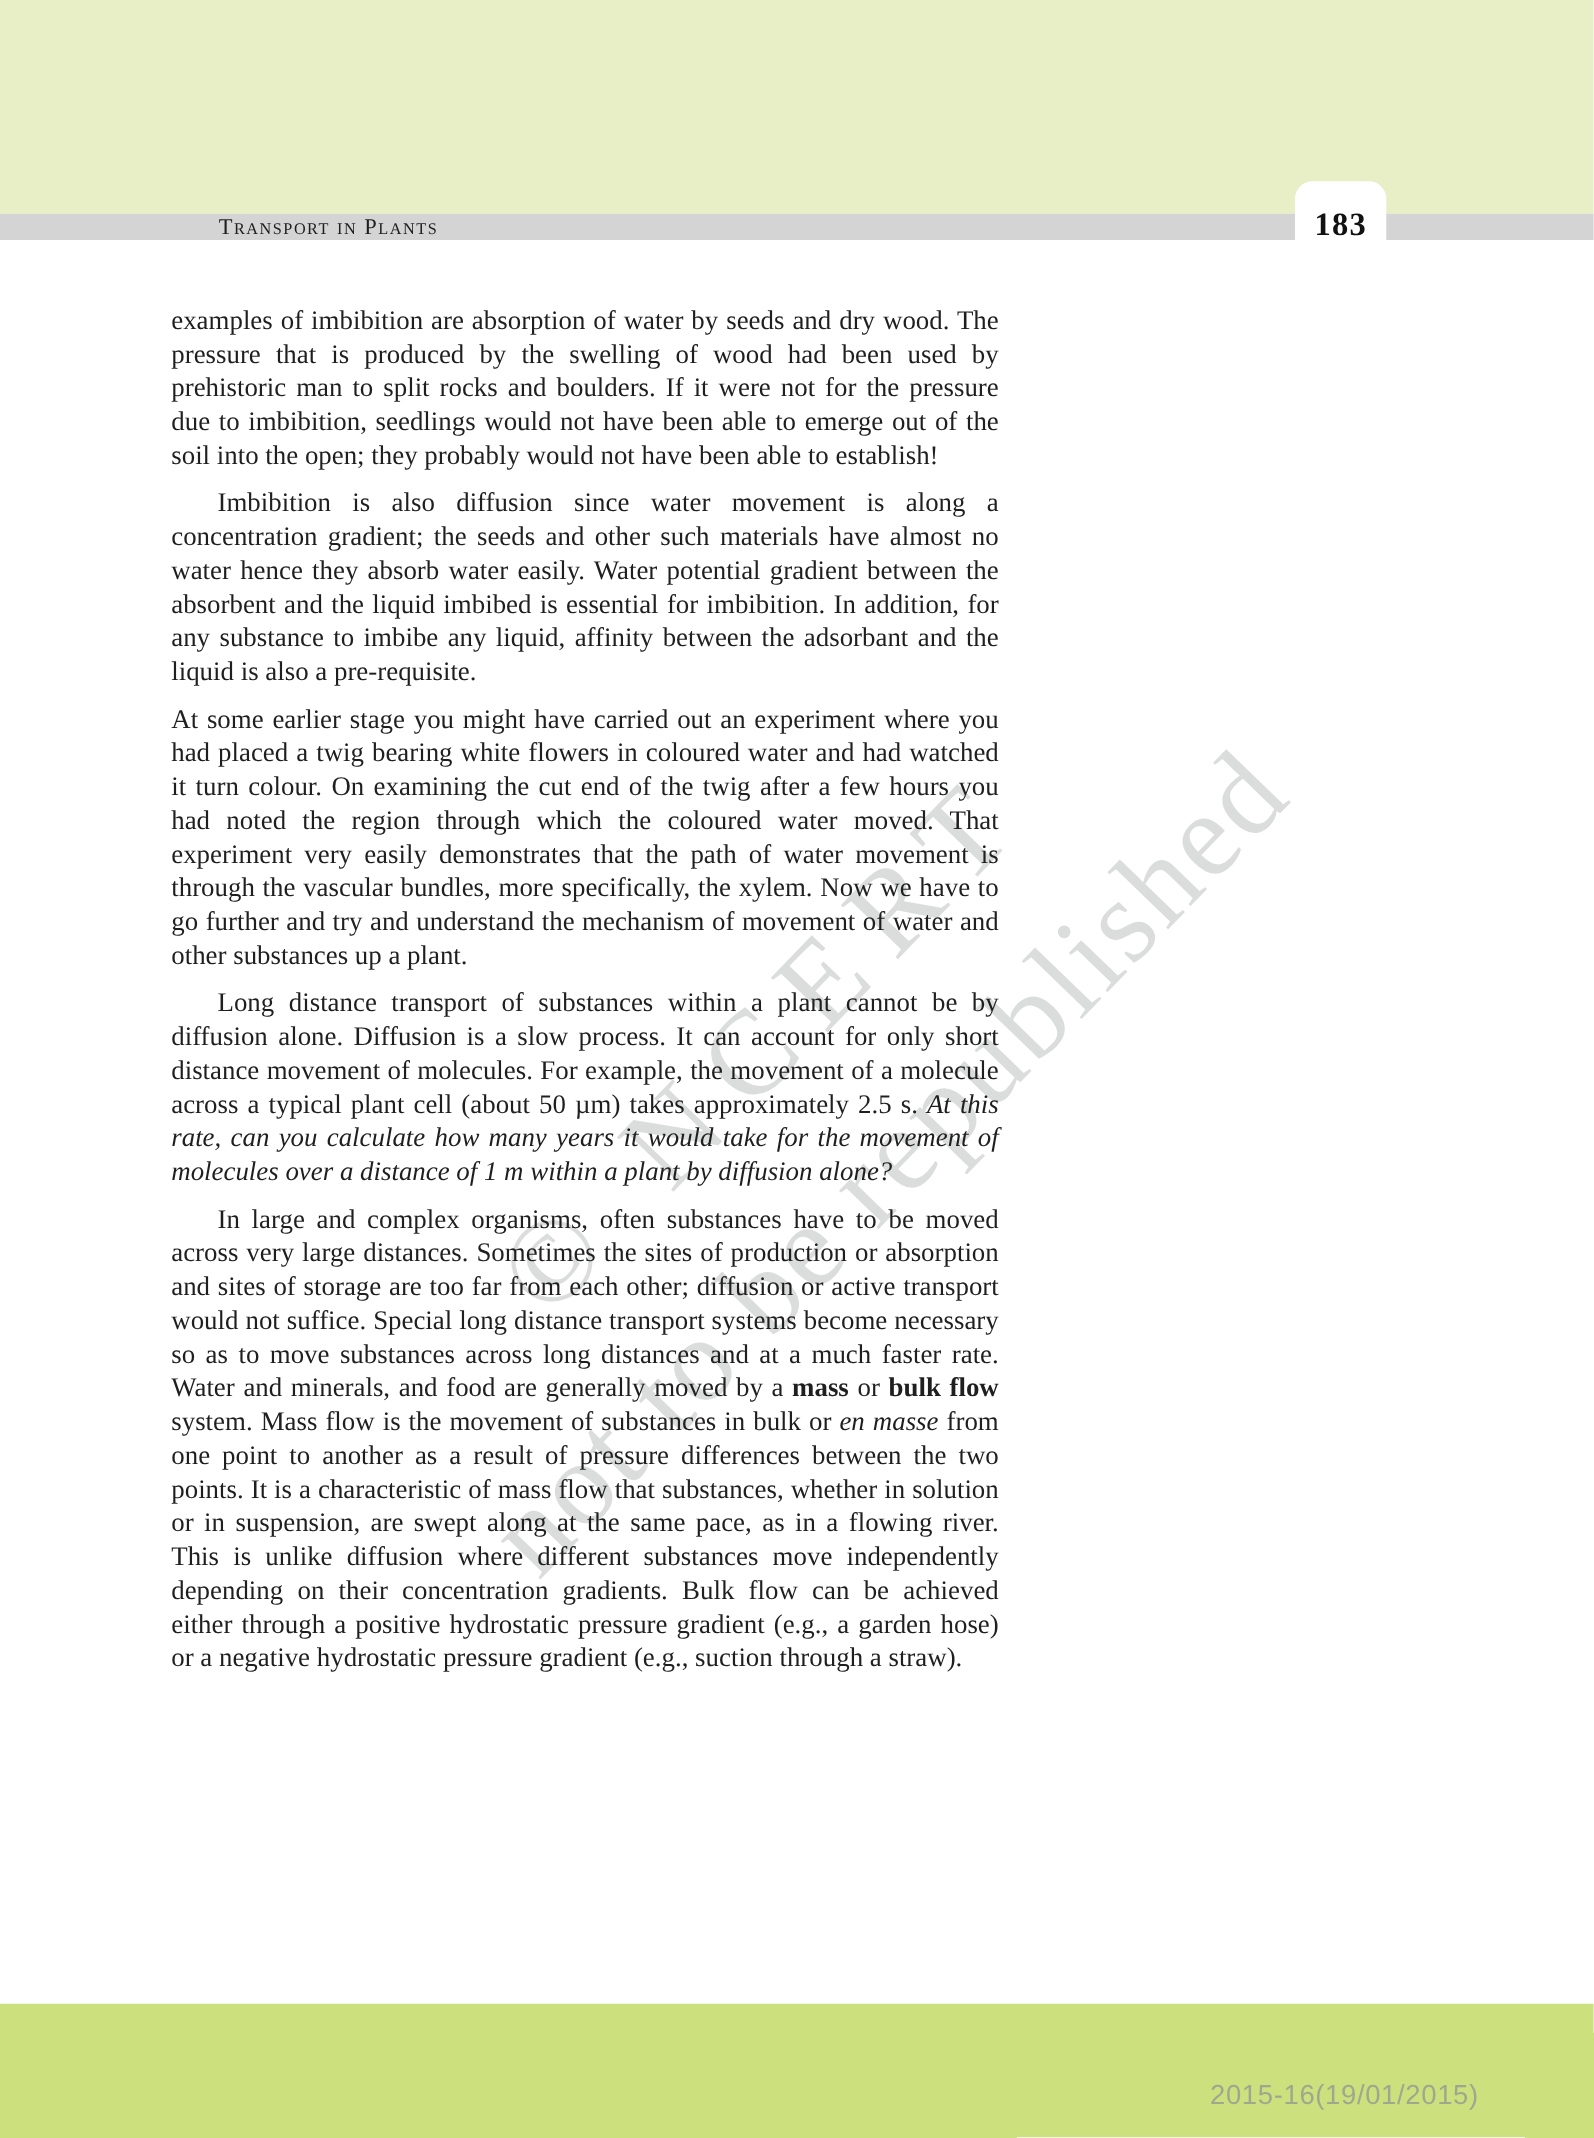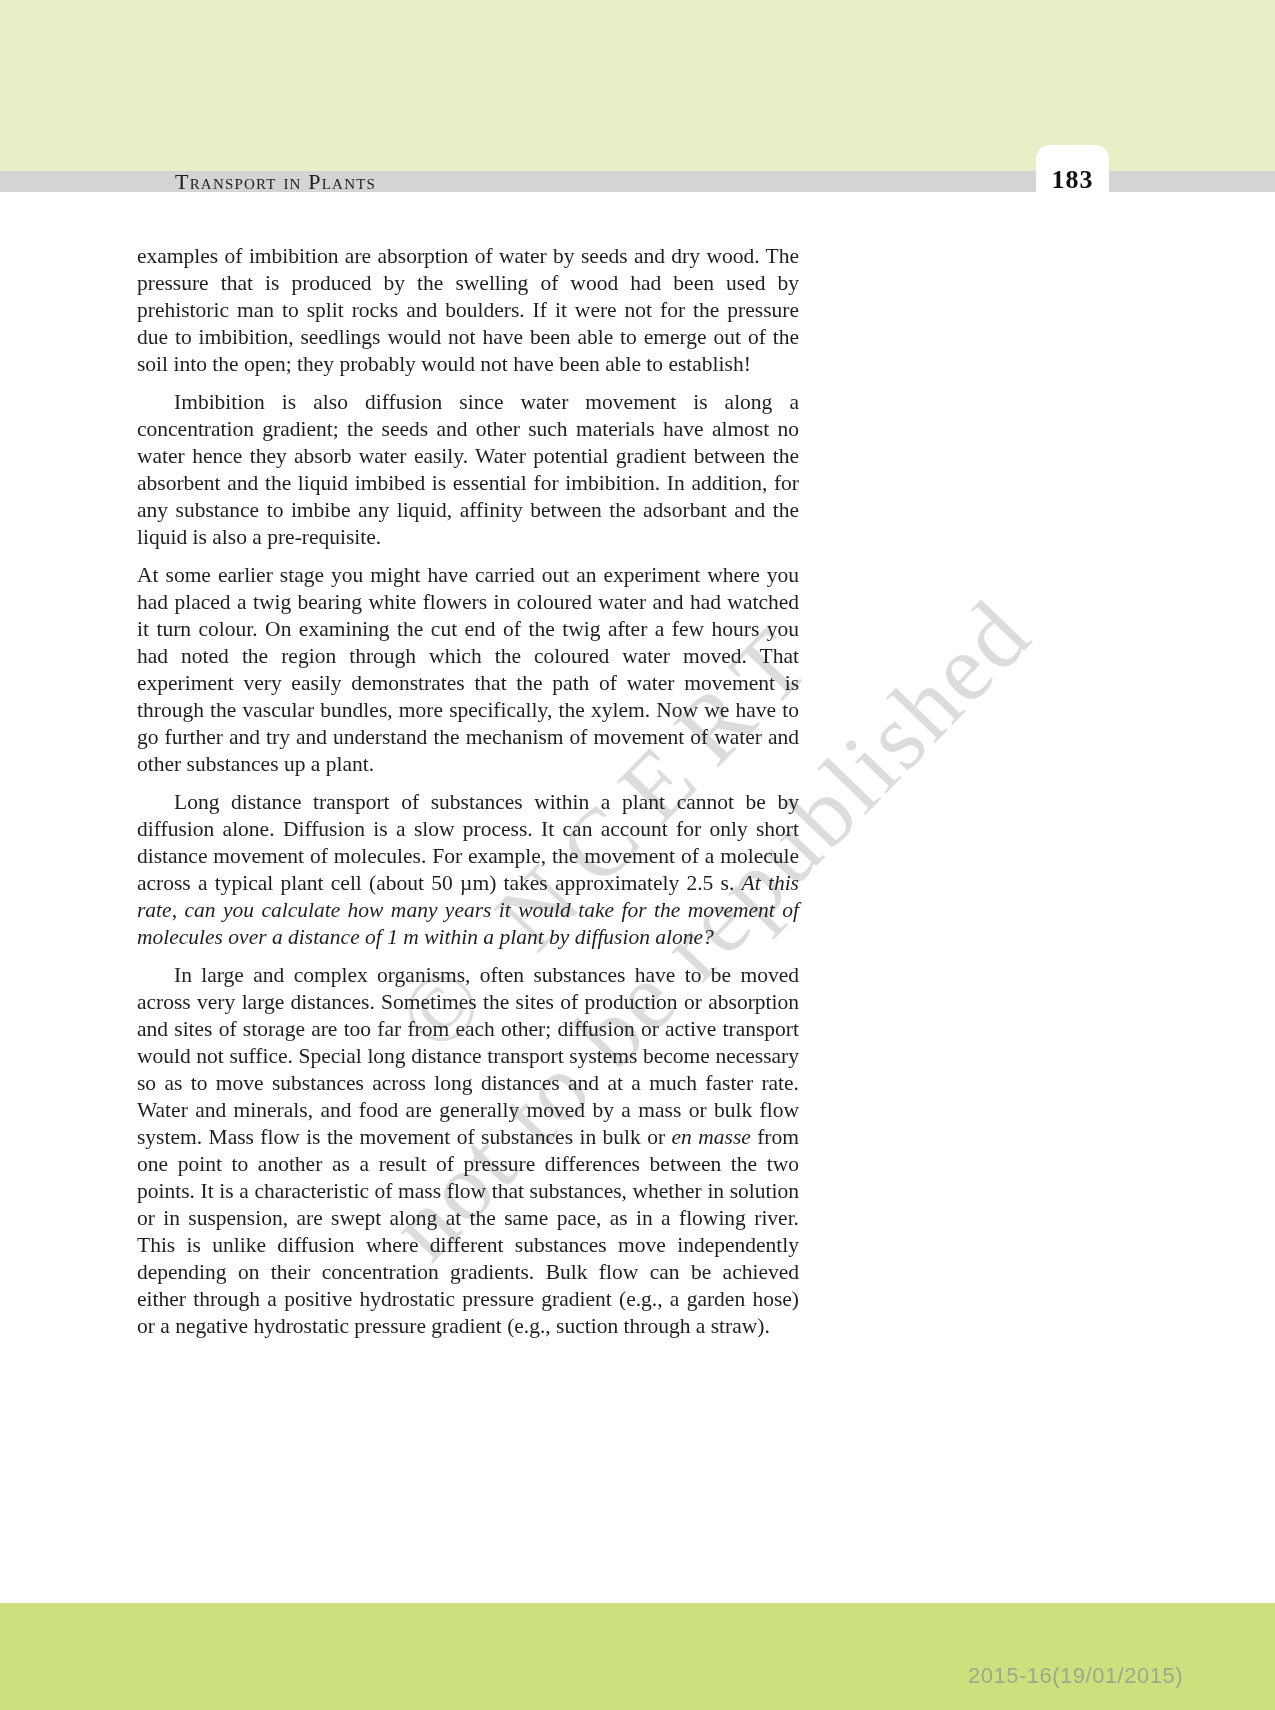--- a/index.html
+++ b/index.html
@@ -35,21 +35,21 @@
   
   .header-bar {
     position: absolute; left: 0; top: 171px; right: 0; height: 21px;
     background: var(--header-bar, #d4d4d4);
     z-index: 1;
   }
   .header-title {
     position: absolute; left: 175px; top: 0; height: 21px;
     display: flex; align-items: center;
     font-variant: small-caps;
-    font-size: 22px; letter-spacing: 1.2px;
+    font-size: 18px; letter-spacing: 1.2px;
     color: #1e1e1e;
     white-space: nowrap;
   }
 
   
   .page-tab {
     position: absolute; left: 1036px; top: 145px; width: 73px; height: 64px;
     background: #ffffff;
     border-radius: 14px 14px 0 0;
     z-index: 3;
@@ -84,21 +84,21 @@
   .content {
     position: absolute; left: 126px; top: 232px; width: 684px;
     z-index: 2;
     font-size: 21.5px;
     line-height: 27px;
     color: var(--body-text, #1f1f1f);
     text-align: justify;
   }
   .para { margin: 11px; }
   .para.indent { text-indent: 37px; }
-  .seg-bold { font-weight: normal; }
+  .seg-bold { font-weight: bold; }
   .seg-italic { font-style: italic; }
 
   .section-heading {
     margin: 44px 0 26px 0;
     font-size: 23px;
     font-weight: bold;
     font-variant: small-caps;
     color: var(--heading, #1a9cd8);
     text-align: left;
     line-height: 30px;

